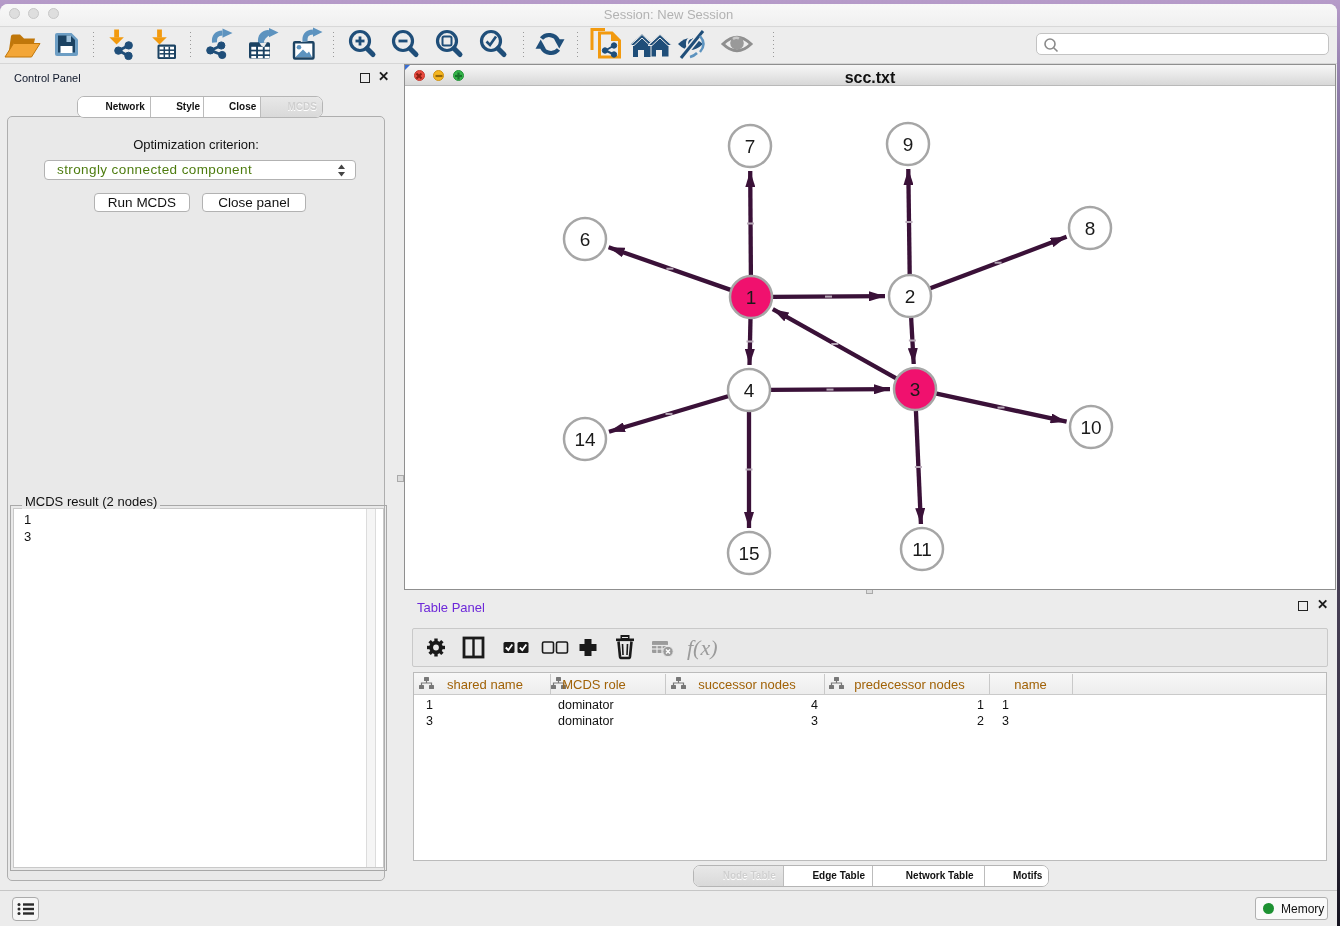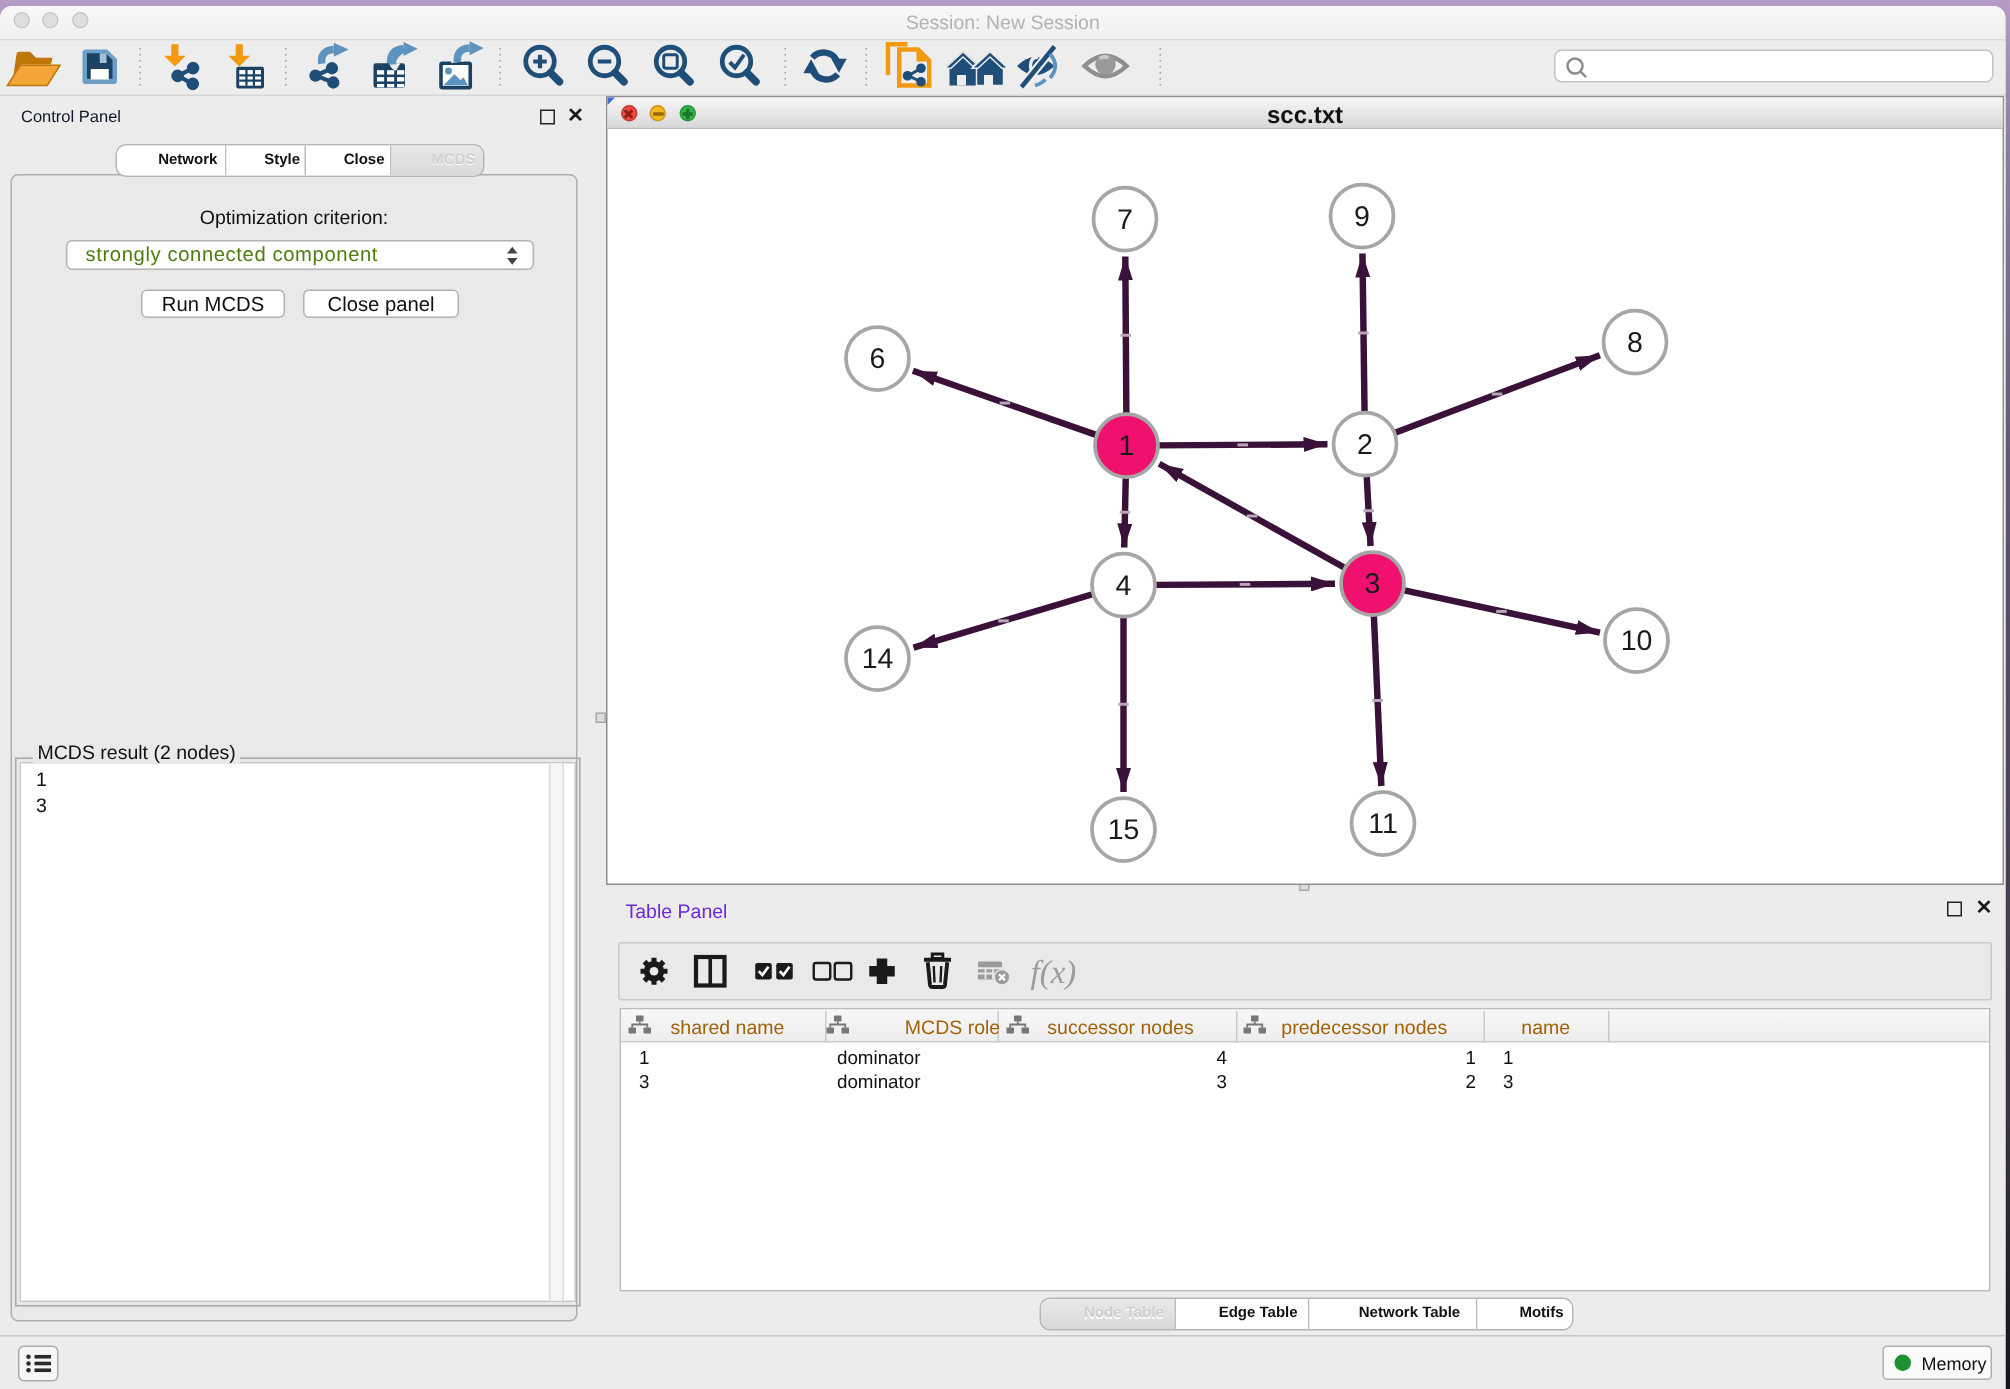--- a/index.html
+++ b/index.html
@@ -393,21 +393,21 @@
     <path d="M13.5,8 v2 M8.5,12 v-2 h10 v2" stroke="#777" fill="none" stroke-width="1.2"></path>
   </g>
   <g fill="#777" transform="translate(410,0)">
     <rect x="11" y="4" width="5" height="4" rx="0.5"></rect>
     <rect x="6" y="12" width="5" height="4" rx="0.5"></rect>
     <rect x="16" y="12" width="5" height="4" rx="0.5"></rect>
     <path d="M13.5,8 v2 M8.5,12 v-2 h10 v2" stroke="#777" fill="none" stroke-width="1.2"></path>
   </g>
 </svg>
 <div class="abs htxt" style="left:432px;width:106px;text-align:center;">shared name</div>
-<div class="abs htxt" style="left:592px;width:86px;text-align:center;">MCDS role</div>
+<div class="abs htxt" style="left:551px;width:86px;text-align:center;">MCDS role</div>
 <div class="abs htxt" style="left:684px;width:126px;text-align:center;">successor nodes</div>
 <div class="abs htxt" style="left:843px;width:133px;text-align:center;">predecessor nodes</div>
 <div class="abs htxt" style="left:989px;width:83px;text-align:center;">name</div>
 <div class="abs cell" style="left:426px;top:698px;">1</div>
 <div class="abs cell" style="left:558px;top:698px;">dominator</div>
 <div class="abs cell" style="left:730px;top:698px;width:88px;text-align:right;">4</div>
 <div class="abs cell" style="left:896px;top:698px;width:88px;text-align:right;">1</div>
 <div class="abs cell" style="left:1002px;top:698px;">1</div>
 <div class="abs cell" style="left:426px;top:714px;">3</div>
 <div class="abs cell" style="left:558px;top:714px;">dominator</div>

